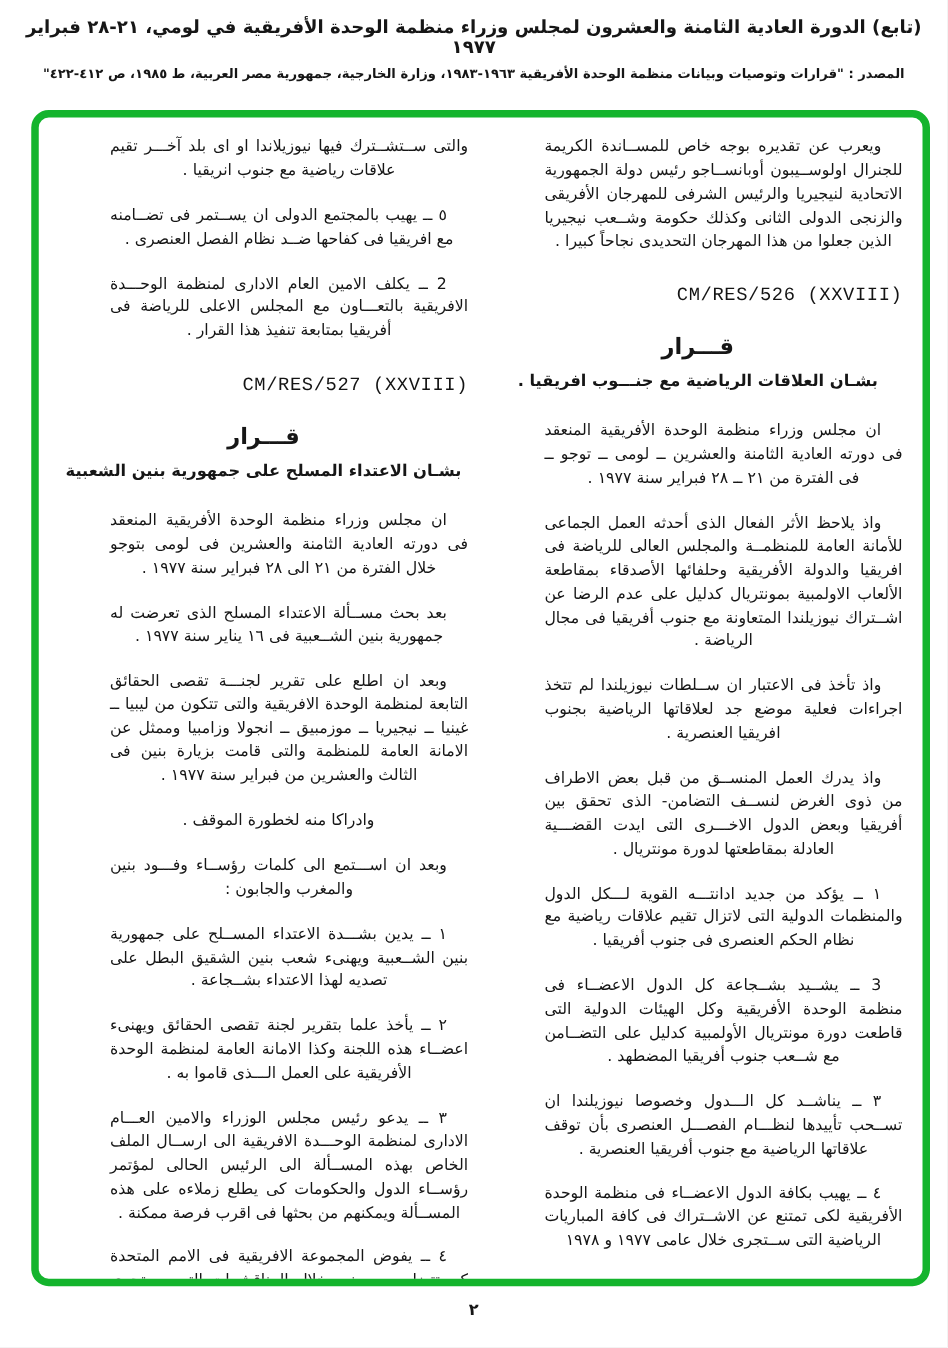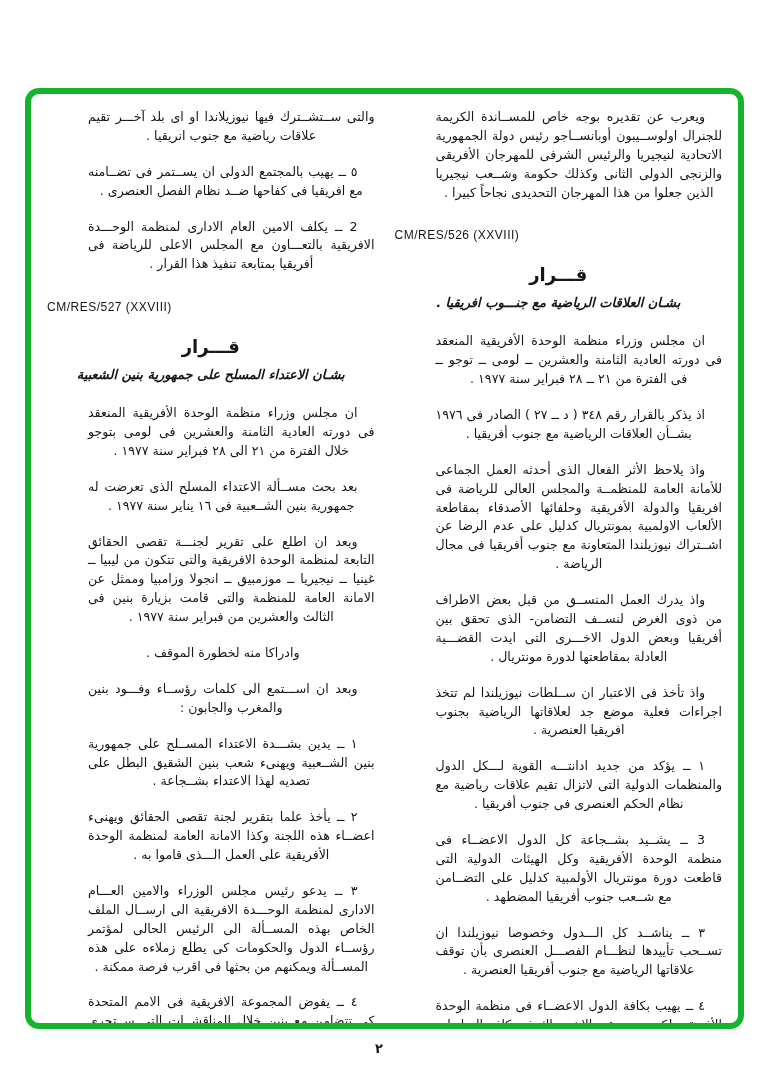--- a/index.html
+++ b/index.html
@@ -38,62 +38,64 @@
   .col { flex:1 1 0; direction:rtl; min-width:0; }
   .par {
     font-size:12.6px; line-height:1.5;
     text-align:justify; text-align-last:center;
     text-indent:17px;
     margin-bottom:17px;
     margin-left:41px;
   }
   .par.no-indent { text-indent:0; }
   .code {
-    direction:ltr; text-align:left;
-    font-family:Liberation Sans, sans-serif;
-    font-size:12px; letter-spacing:0.5px;
+    direction:ltr; text-align:right;
+    font-family:Liberation Mono, monospace;
+    font-size:15px; letter-spacing:0.5px;
     margin:26px 0 22px 0;
     color:#141414;
   }
   .decision {
     text-align:center; font-weight:bold;
     font-size:18px; margin-bottom:9px;
   }
   .subject {
     text-align:center; font-weight:bold;
     font-size:13px; margin-bottom:19px;
     line-height:1.45;
-    font-style:italic;
   }
   .page-number {
     position:absolute; top:1041px; left:0; right:0;
     text-align:center; font-size:13px; font-weight:bold;
   }
 </style>
 </head>
 <body>
 
 <div class="page">
 
+  <div class="header">
+    <div class="header-title">(تابع) الدورة العادية الثامنة والعشرون لمجلس وزراء منظمة الوحدة الأفريقية في لومي، ٢١-٢٨ فبراير ١٩٧٧</div>
+    <div class="header-source">المصدر : "قرارات وتوصيات وبيانات منظمة الوحدة الأفريقية ١٩٦٣-١٩٨٣، وزارة الخارجية، جمهورية مصر العربية، ط ١٩٨٥، ص ٤١٢-٤٢٢"</div>
+  </div>
 
   <div class="frame">
     <div class="columns">
 
       <div class="col">
         <p class="par">ويعرب عن تقديره بوجه خاص للمســاندة الكريمة للجنرال اولوســيبون أوبانســاجو رئيس دولة الجمهورية الاتحادية لنيجيريا والرئيس الشرفى للمهرجان الأفريقى والزنجى الدولى الثانى وكذلك حكومة وشــعب نيجيريا الذين جعلوا من هذا المهرجان التحديدى نجاحاً كبيرا .</p>
 
         <div class="code">CM/RES/526 (XXVIII)</div>
         <div class="decision">قـــرار</div>
         <div class="subject">بشـان العلاقات الرياضية مع جنـــوب افريقيا .</div>
 
         <p class="par">ان مجلس وزراء منظمة الوحدة الأفريقية المنعقد فى دورته العادية الثامنة والعشرين ــ لومى ــ توجو ــ فى الفترة من ٢١ ــ ٢٨ فبراير سنة ١٩٧٧ .</p>
-        <p class="par">اذ يذكر بالقرار رقم ٣٤٨ ( د ــ ٢٧ ) الصادر فى ١٩٧٦ بشــأن العلاقات الرياضية مع جنوب أفريقيا .</p>
         <p class="par">واذ يلاحظ الأثر الفعال الذى أحدثه العمل الجماعى للأمانة العامة للمنظمــة والمجلس العالى للرياضة فى افريقيا والدولة الأفريقية وحلفائها الأصدقاء بمقاطعة الألعاب الاولمبية بمونتريال كدليل على عدم الرضا عن اشــتراك نيوزيلندا المتعاونة مع جنوب أفريقيا فى مجال الرياضة .</p>
+        <p class="par">واذ تأخذ فى الاعتبار ان ســلطات نيوزيلندا لم تتخذ اجراءات فعلية موضع جد لعلاقاتها الرياضية بجنوب افريقيا العنصرية .</p>
         <p class="par">واذ يدرك العمل المنســق من قبل بعض الاطراف من ذوى الغرض لنســف التضامن- الذى تحقق بين أفريقيا وبعض الدول الاخـــرى التى ايدت القضـــية العادلة بمقاطعتها لدورة مونتريال .</p>
-        <p class="par">واذ تأخذ فى الاعتبار ان ســلطات نيوزيلندا لم تتخذ اجراءات فعلية موضع جد لعلاقاتها الرياضية بجنوب افريقيا العنصرية .</p>
 
         <p class="par">١ ــ يؤكد من جديد ادانتـــه القوية لـــكل الدول والمنظمات الدولية التى لاتزال تقيم علاقات رياضية مع نظام الحكم العنصرى فى جنوب أفريقيا .</p>
         <p class="par">3 ــ يشــيد بشــجاعة كل الدول الاعضــاء فى منظمة الوحدة الأفريقية وكل الهيئات الدولية التى قاطعت دورة مونتريال الأولمبية كدليل على التضــامن مع شــعب جنوب أفريقيا المضطهد .</p>
         <p class="par">٣ ــ يناشــد كل الـــدول وخصوصا نيوزيلندا ان تســحب تأييدها لنظـــام الفصـــل العنصرى بأن توقف علاقاتها الرياضية مع جنوب أفريقيا العنصرية .</p>
         <p class="par">٤ ــ يهيب بكافة الدول الاعضــاء فى منظمة الوحدة الأفريقية لكى تمتنع عن الاشــتراك فى كافة المباريات الرياضية التى ســتجرى خلال عامى ١٩٧٧ و ١٩٧٨</p>
       </div>
 
       <div class="col">
         <p class="par no-indent">والتى ســتشــترك فيها نيوزيلاندا او اى بلد آخـــر تقيم علاقات رياضية مع جنوب انريقيا .</p>
         <p class="par">٥ ــ يهيب بالمجتمع الدولى ان يســتمر فى تضــامنه مع افريقيا فى كفاحها ضــد نظام الفصل العنصرى .</p>

